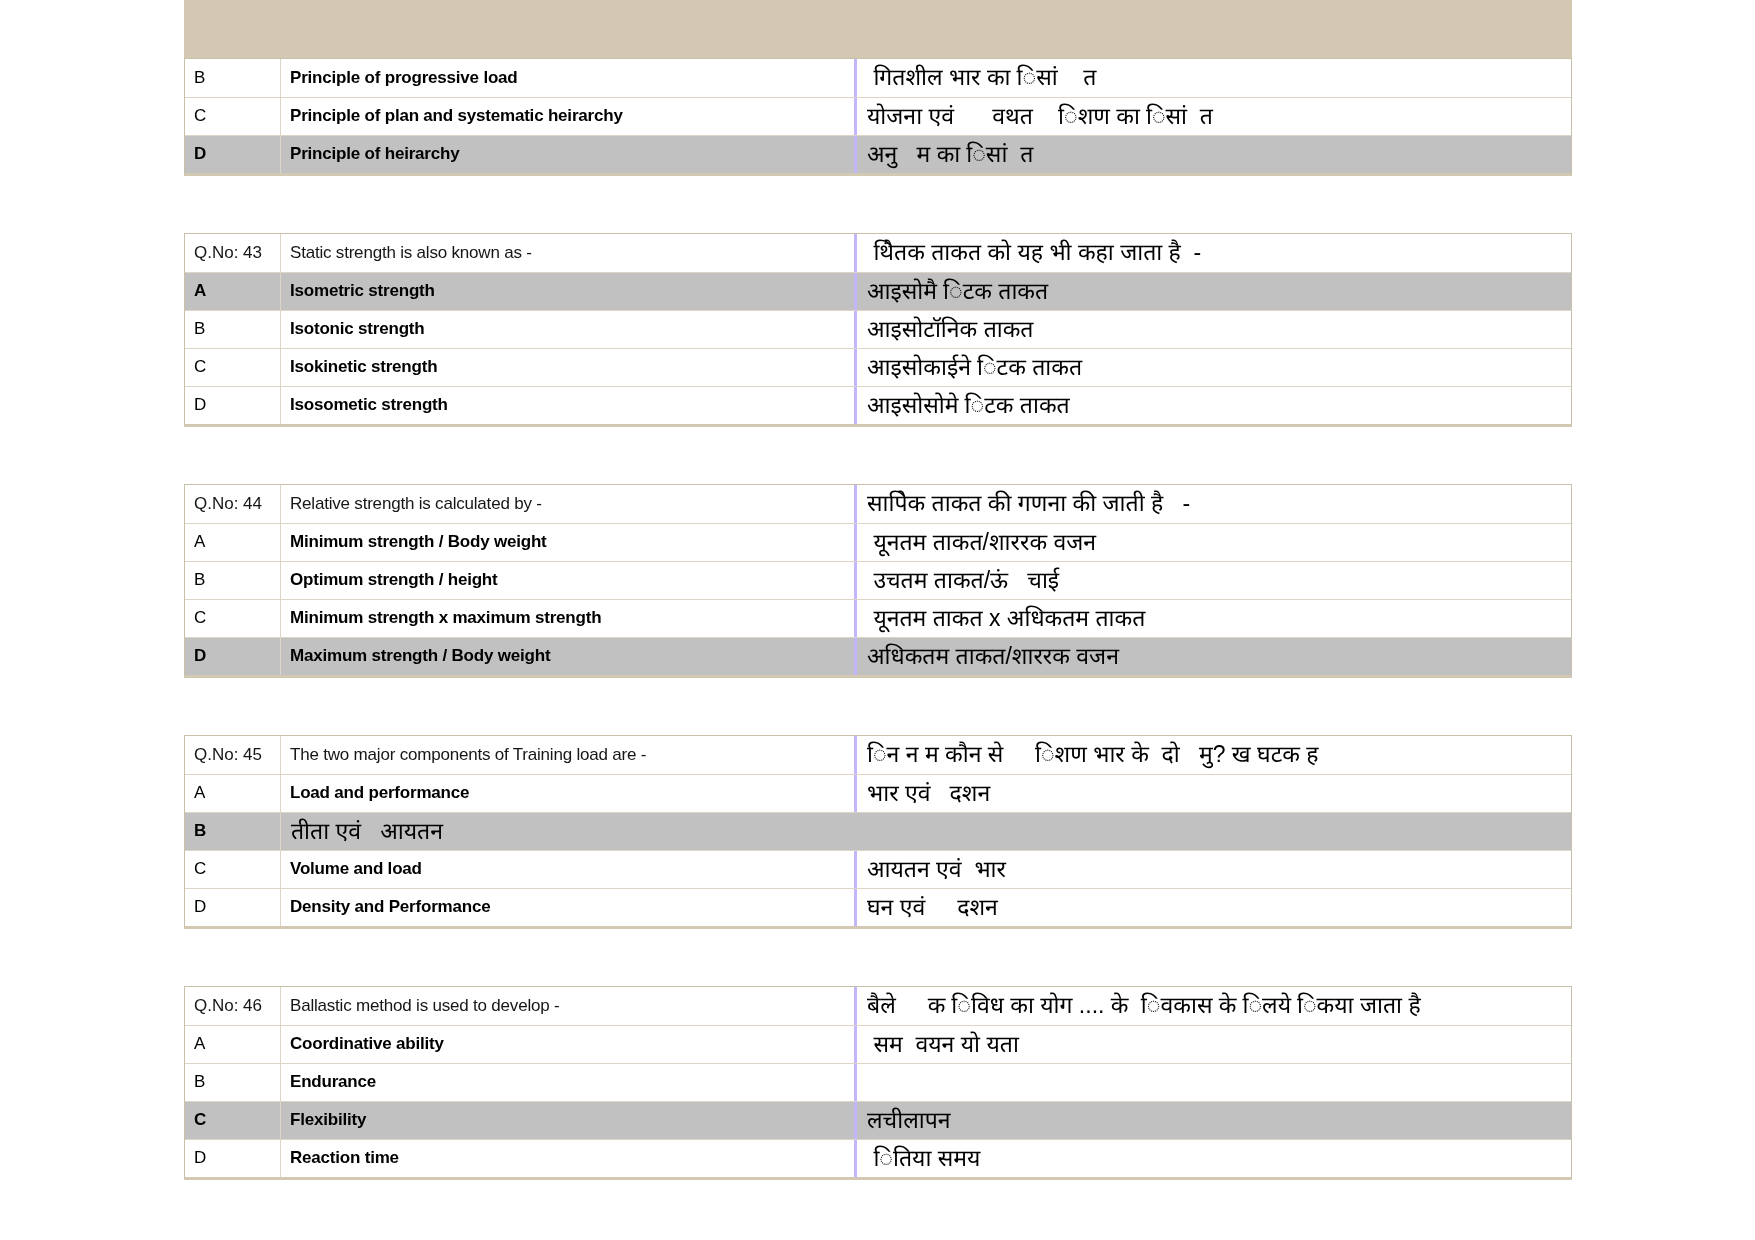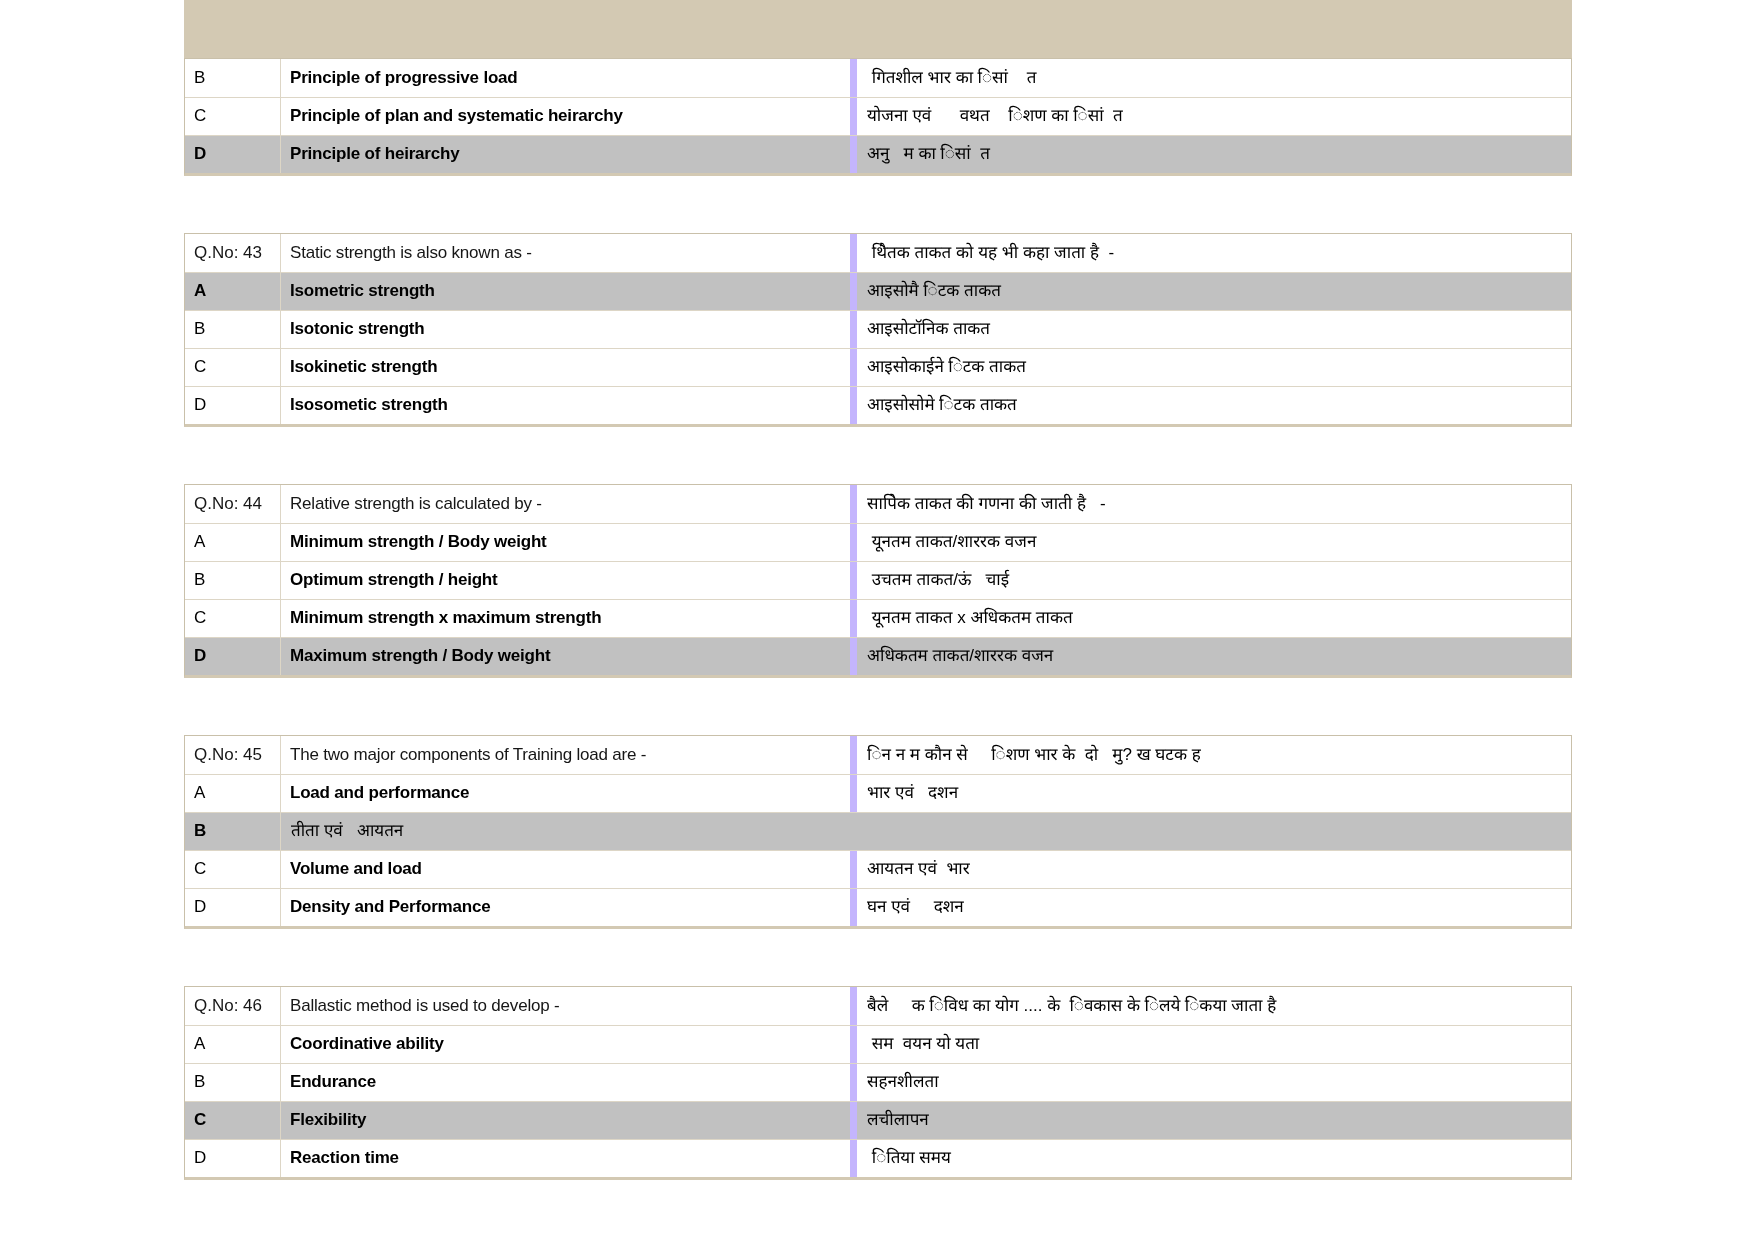--- a/index.html
+++ b/index.html
@@ -6,22 +6,22 @@
   body{width:1755px;height:1240px;font-family:"Liberation Sans",sans-serif;color:#000;}
   .content{margin-left:184px;width:1388px;}
   .strip{height:58px;background:#d3c9b3;}
   .qtable{border:1px solid #c9c0aa;border-bottom:3px solid #d3c9b3;box-sizing:border-box;background:#fff;}
   .qtable.gap{margin-top:57px;}
   .row{display:flex;height:38px;box-sizing:border-box;}
   .row + .row{border-top:1px solid #ddd6c6;}
   .row.hl{background:#c1c1c1;}
   .cell{display:flex;align-items:center;box-sizing:border-box;font-size:17px;line-height:1.1;}
   .c-letter{width:96px;flex:0 0 96px;padding-left:9px;border-right:1px solid #ddd6c6;}
-  .c-en{width:576px;flex:0 0 576px;padding-left:9px;border-right:7px solid #c4b5fd;font-weight:bold;letter-spacing:-0.2px;}
-  .c-hi{flex:1 1 auto;padding-left:10px;white-space:pre-wrap;font-size:17px;}
+  .c-en{width:576px;flex:0 0 576px;padding-left:9px;border-right:3px solid #c4b5fd;font-weight:bold;letter-spacing:-0.2px;}
+  .c-hi{flex:1 1 auto;padding-left:10px;white-space:pre-wrap;font-size:23px;}
   .row.qhead .c-en{font-weight:normal;color:#161616;text-align:center;}
   .row.qhead .c-letter{white-space:nowrap;overflow:visible;color:#161616;}
   .row.hl .c-letter{font-weight:bold;}
 </style>
 </head>
 <body>
 
 <div class="content">
 
   <div class="strip"></div>
@@ -134,21 +134,20 @@
       <div class="cell c-hi">बैले     क िविध का योग .... के  िवकास के िलये िकया जाता है</div>
     </div>
     <div class="row">
       <div class="cell c-letter">A</div>
       <div class="cell c-en">Coordinative ability</div>
       <div class="cell c-hi"> सम  वयन यो यता</div>
     </div>
     <div class="row">
       <div class="cell c-letter">B</div>
       <div class="cell c-en">Endurance</div>
-      <div class="cell c-hi">सहनशीलता</div>
     </div>
     <div class="row hl">
       <div class="cell c-letter">C</div>
       <div class="cell c-en">Flexibility</div>
       <div class="cell c-hi">लचीलापन</div>
     </div>
     <div class="row">
       <div class="cell c-letter">D</div>
       <div class="cell c-en">Reaction time</div>
       <div class="cell c-hi"> ितिया समय</div>

